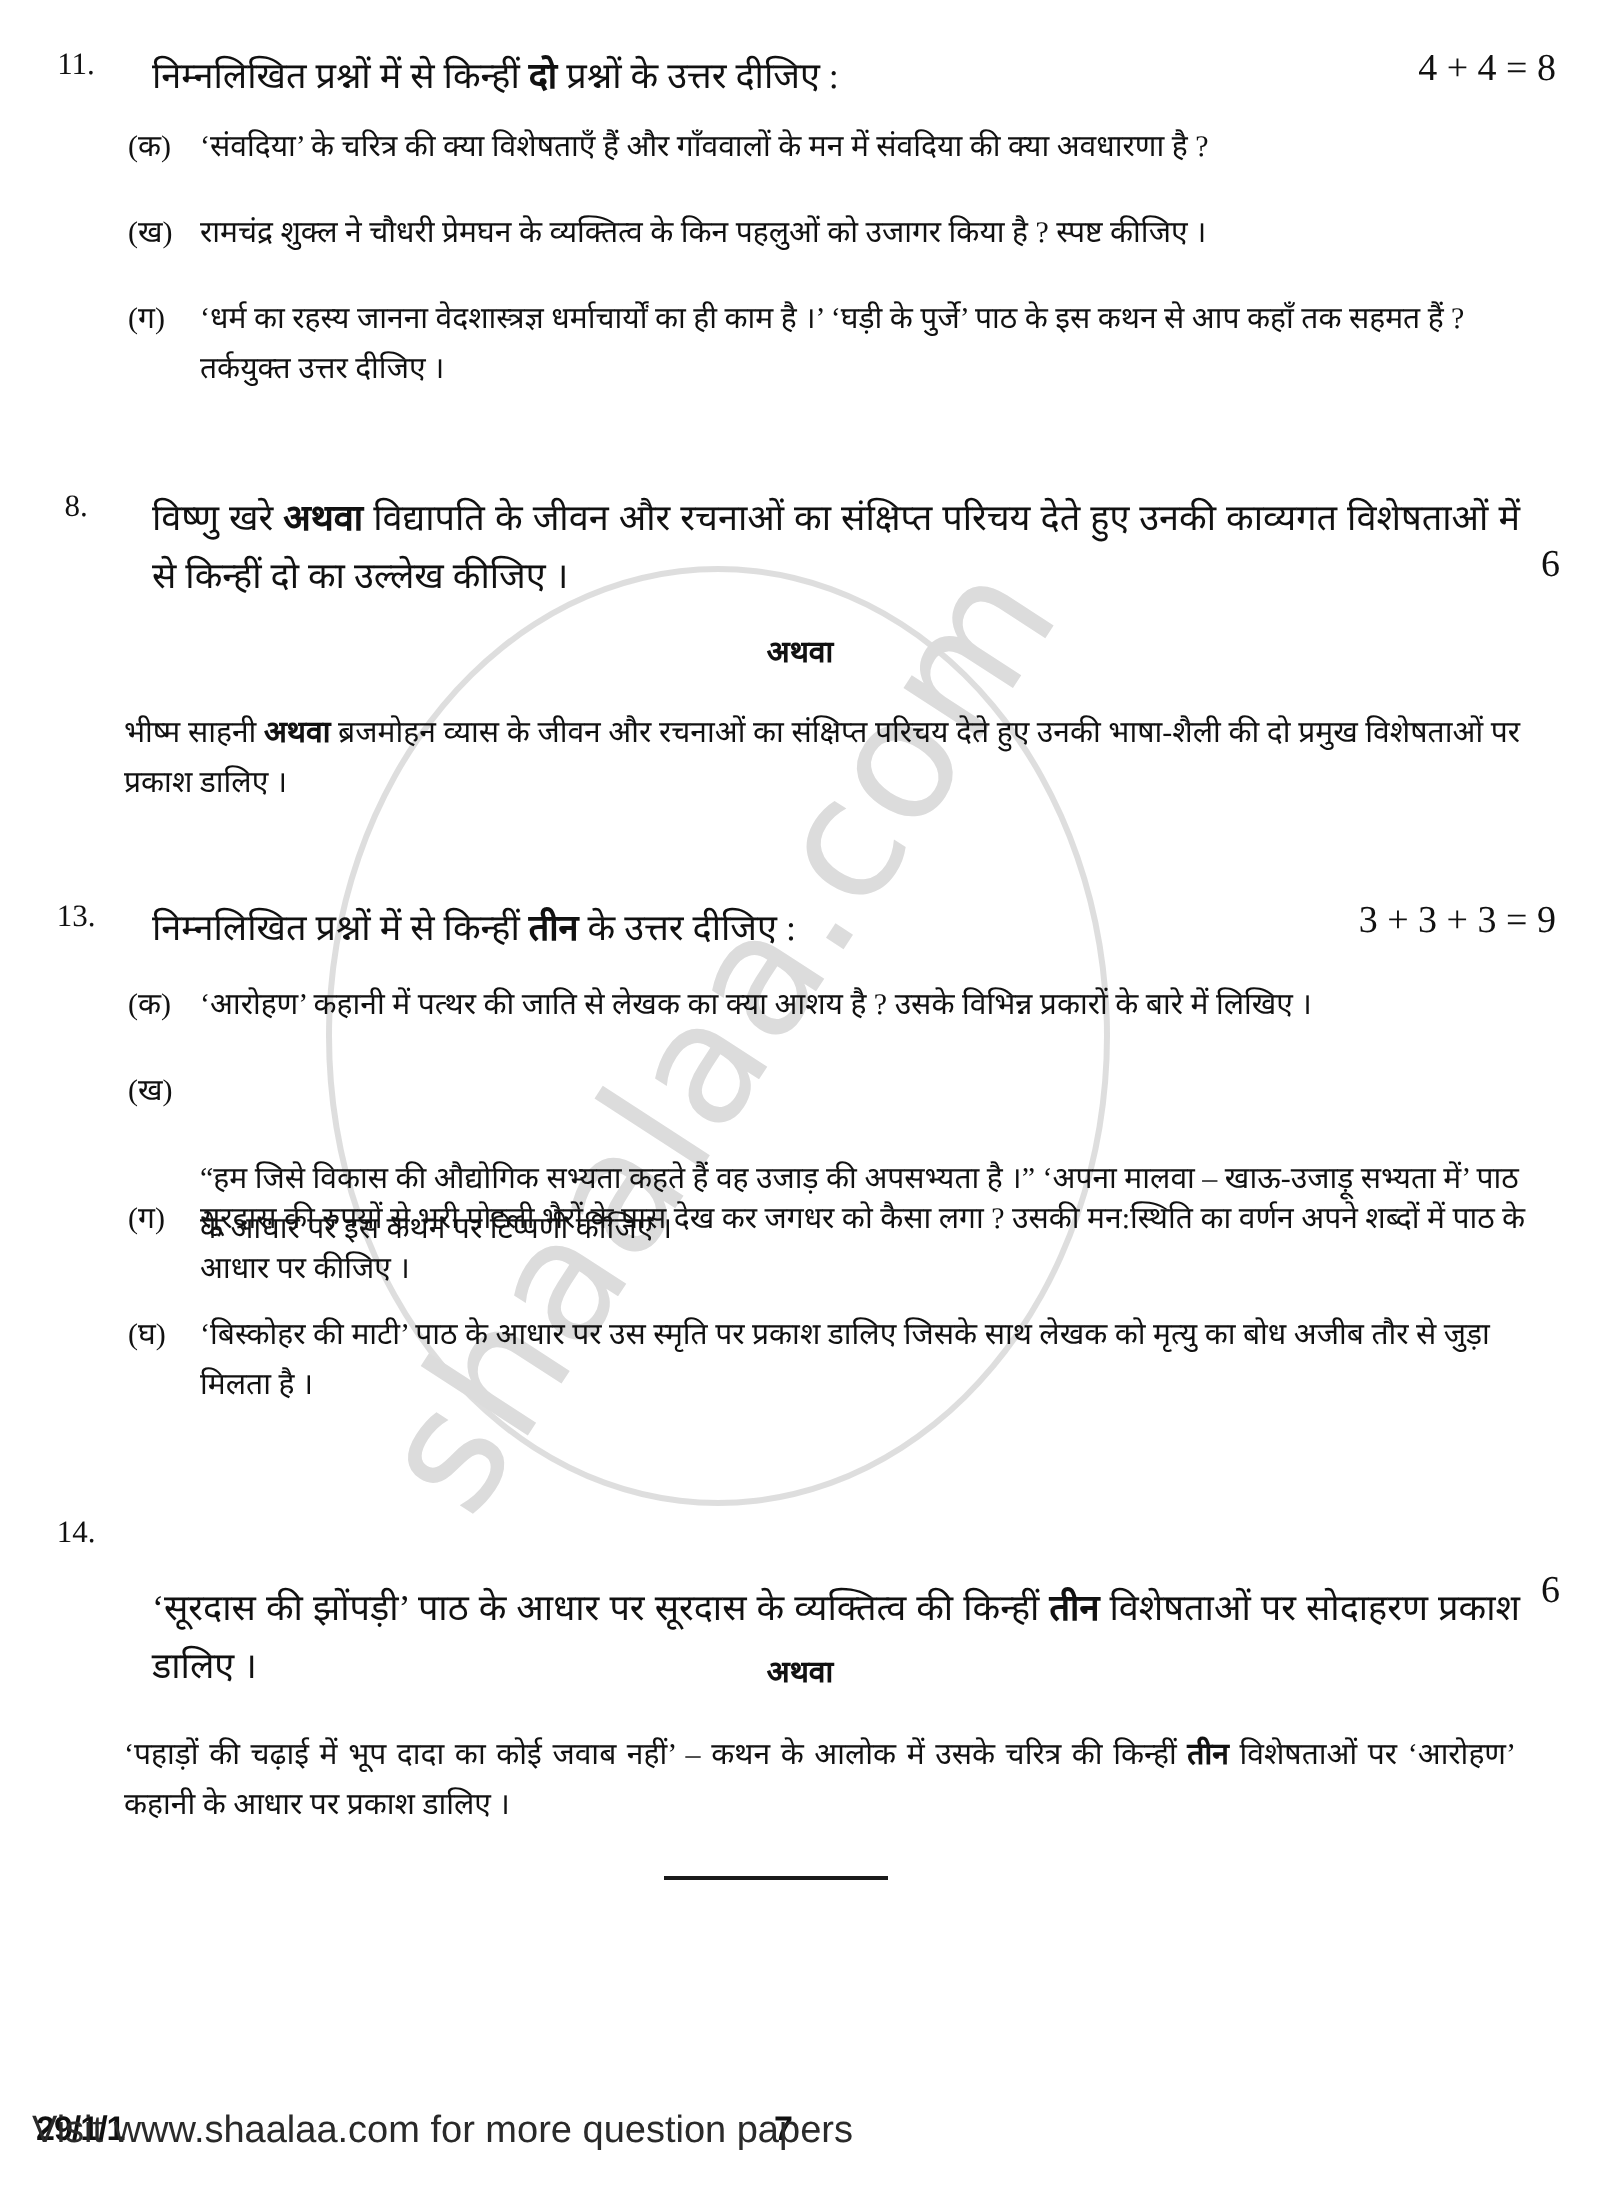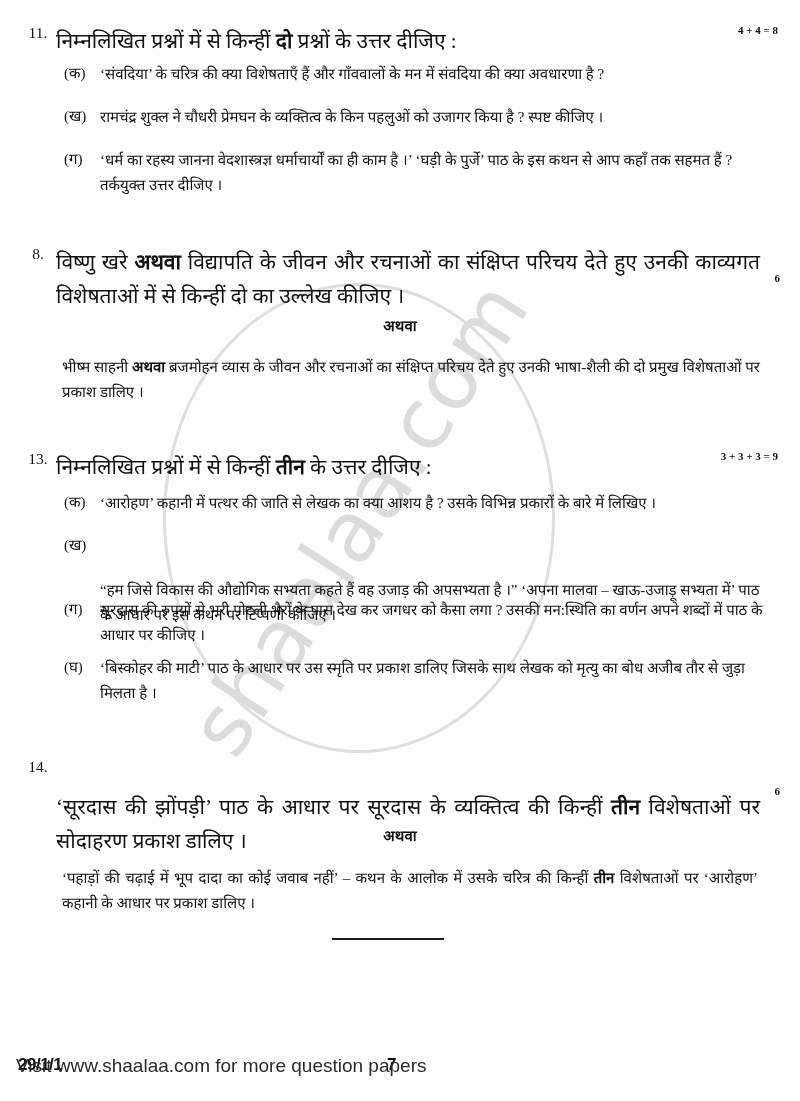--- a/index.html
+++ b/index.html
@@ -28,26 +28,26 @@
 
   
   .content{position:relative;z-index:2;}
 
   .qblock{position:absolute;left:0;right:0;}
   .qnum{
     position:absolute;left:18px;top:0;width:40px;text-align:center;
     font-size:15.5px;
   }
   .qtext{
-    position:absolute;left:56px;right:88px;top:0;
-    font-size:21px;line-height:1.62;text-align:justify;
+    position:absolute;left:76px;right:88px;top:0;
+    font-size:18px;line-height:1.62;text-align:justify;
   }
   .qtext.wide{right:36px;}
   .marks{
-    position:absolute;right:22px;font-weight:bold;font-size:11px;
+    position:absolute;right:22px;font-weight:normal;font-size:19px;
     white-space:nowrap;
   }
 
   .part{position:absolute;left:0;right:0;}
   .plabel{
     position:absolute;left:64px;top:0;width:38px;font-size:15px;
   }
   .ptext{
     position:absolute;left:100px;right:42px;top:0;
     font-size:15px;line-height:1.66;

